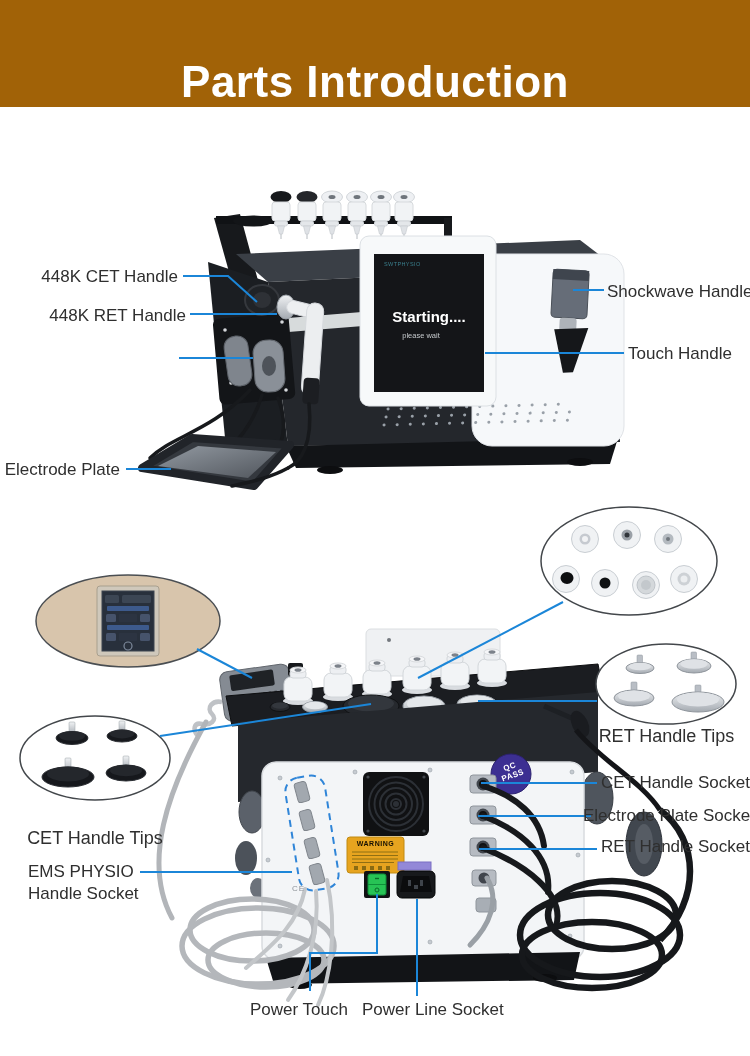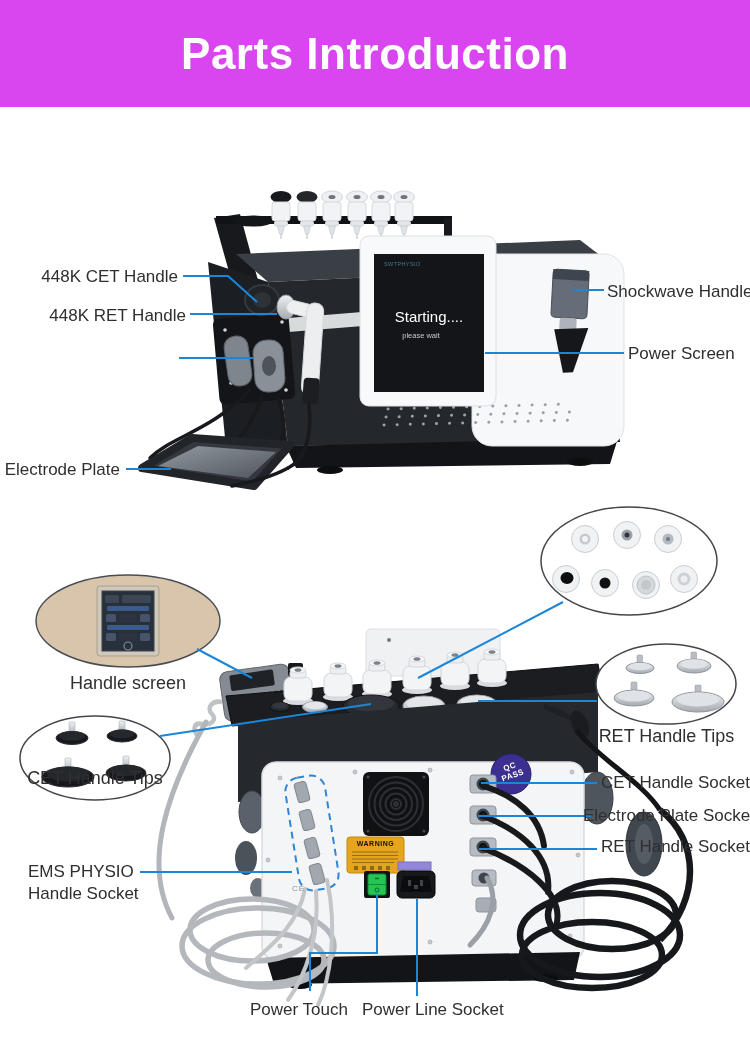--- a/index.html
+++ b/index.html
@@ -1,26 +1,26 @@
 <!DOCTYPE html>
 <html><head>
 <meta charset="utf-8">
 <style>
   *{margin:0;padding:0;box-sizing:border-box}
   html,body{background:#fff}
   body{width:750px;height:1056px;font-family:"Liberation Sans",sans-serif;position:relative;overflow:hidden}
   .page{position:relative;width:750px;height:1056px;background:#fff}
-  .banner{position:absolute;left:0;top:0;width:750px;height:107px;background:#d946ef;display:flex;align-items:center;justify-content:center}
+  .banner{position:absolute;left:0;top:0;width:750px;height:107px;background:#a16207;display:flex;align-items:flex-end;justify-content:center}
   .banner h1{color:#fff;font-size:44px;font-weight:bold;letter-spacing:0.5px}
   svg.scene{position:absolute;left:0;top:0}
   .lbl{position:absolute;font-size:17px;color:#2f2f2f;white-space:nowrap;line-height:20px}
   .cap{position:absolute;font-size:18px;color:#2f2f2f;text-align:center;white-space:nowrap;line-height:20px}
   .ra{}
   .scr-brand{position:absolute;left:384px;top:261px;font-size:5.5px;color:#3a7f8d;letter-spacing:.4px}
-  .scr-title{position:absolute;left:374px;top:308px;width:110px;text-align:center;font-size:15px;font-weight:normal;color:#fff}
+  .scr-title{position:absolute;left:374px;top:308px;width:110px;text-align:center;font-size:15px;font-weight:bold;color:#fff}
   .scr-sub{position:absolute;left:374px;top:331px;width:94px;text-align:center;font-size:7.5px;color:#c6cacd}
   .warn-txt{position:absolute;left:348px;top:840px;width:55px;text-align:center;font-size:7px;font-weight:bold;letter-spacing:.5px;color:#161003}
   .qc-txt{position:absolute;left:493px;top:763px;width:37px;text-align:center;font-size:8px;font-weight:bold;color:#fff;line-height:8.5px;transform:rotate(-20deg);letter-spacing:.5px}
   .qc-txt span{display:block}
   .ce-txt{position:absolute;left:292px;top:884px;font-size:8px;color:#8d9298;letter-spacing:1px}
 </style>
 </head>
 <body>
 
 <div class="page">
@@ -540,24 +540,23 @@
       <path d="M479,849 L597,849"></path>
       <path d="M377,894 L377,953 L310,953 L310,991"></path>
       <path d="M417,899 L417,996"></path>
     </g>
   </svg>
 
   <div class="lbl ra" style="right:572px;top:267px">448K CET Handle</div>
   <div class="lbl ra" style="right:564px;top:306px">448K RET Handle</div>
   <div class="lbl ra" style="right:630px;top:460px">Electrode Plate</div>
   <div class="lbl" style="left:607px;top:282px">Shockwave Handle</div>
-  <div class="lbl" style="left:628px;top:344px">Power Screen</div>
-
-  <div class="cap" style="left:38px;top:673px;width:180px">Handle screen</div>
-  <div class="cap" style="left:15px;top:768px;width:160px">CET Handle Tips</div>
+  <div class="lbl" style="left:628px;top:344px">Touch Handle</div>
+
+  <div class="cap" style="left:15px;top:828px;width:160px">CET Handle Tips</div>
   <div class="cap" style="left:583px;top:726px;width:167px">RET Handle Tips</div>
 
   <div class="lbl" style="left:28px;top:862px">EMS PHYSIO</div>
   <div class="lbl" style="left:28px;top:884px">Handle Socket</div>
   <div class="lbl" style="left:601px;top:773px">CET Handle Socket</div>
   <div class="lbl" style="left:583px;top:806px">Electrode Plate Socket</div>
   <div class="lbl" style="left:601px;top:837px">RET Handle Socket</div>
   <div class="lbl" style="left:250px;top:1000px">Power Touch</div>
   <div class="lbl" style="left:362px;top:1000px">Power Line Socket</div>
 

